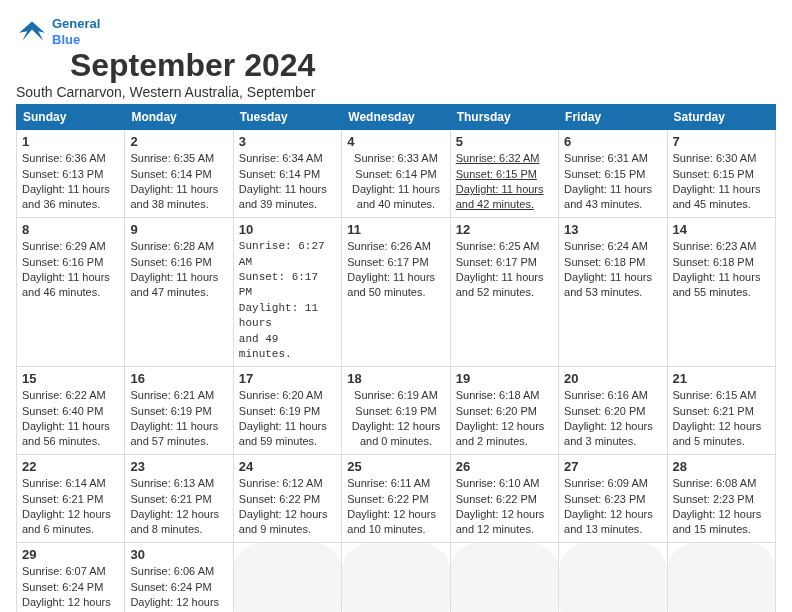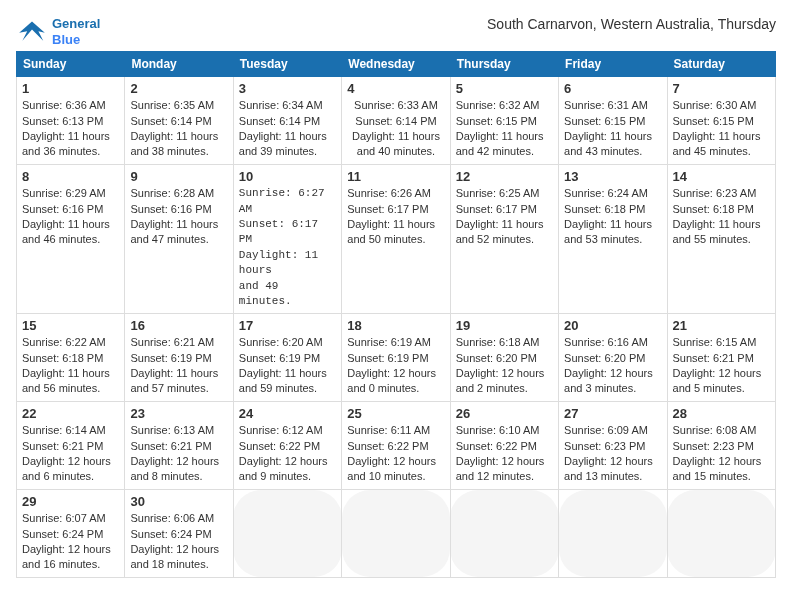--- a/index.html
+++ b/index.html
@@ -8,20 +8,21 @@
       background: #fff;
       width: 792px;
       min-height: 612px;
       padding: 16px;
     }
     .header {
       display: flex;
       justify-content: space-between;
       align-items: flex-start;
       margin-bottom: 4px;
+      flex-direction: column;
     }
     .logo {
       display: flex;
       align-items: center;
       gap: 4px;
     }
     .logo-text {
       font-size: 13px;
       font-weight: bold;
       color: #333;
@@ -99,21 +100,22 @@
   <div class="logo">
     <svg class="logo-bird" viewBox="0 0 40 34">
       <polygon points="20,4 36,18 28,16 34,28 20,14 8,28 14,16 4,18" fill="#1a6faf"></polygon>
     </svg>
     <div class="logo-text">
       <div><span>General</span></div>
       <div style="color:#3b82f6;">Blue</div>
     </div>
   </div>
   <div class="title-block">
-    <div class="subtitle">South Carnarvon, Western Australia, Thursday</div>
+    <div class="month-title">September 2024</div>
+    <div class="subtitle">South Carnarvon, Western Australia, September</div>
   </div>
 </div>
 
 <table class="calendar">
   <thead>
     <tr id="weekday-header">
         <th>Sunday</th>
         <th>Monday</th>
         <th>Tuesday</th>
         <th>Wednesday</th>
@@ -147,21 +149,21 @@
         </td>
         <td>
           <span class="day-num">4</span>
           <div class="day-info" style="white-space: pre-line; text-align: center;">Sunrise: 6:33 AM
 Sunset: 6:14 PM
 Daylight: 11 hours
 and 40 minutes.</div>
         </td>
         <td>
           <span class="day-num">5</span>
-          <div class="day-info" style="white-space: pre-line;">Sunrise: 6:32 AM
+          <div class="day-info" style="white-space: pre-line; text-decoration: underline;">Sunrise: 6:32 AM
 Sunset: 6:15 PM
 Daylight: 11 hours
 and 42 minutes.</div>
         </td>
         <td>
           <span class="day-num">6</span>
           <div class="day-info" style="white-space: pre-line;">Sunrise: 6:31 AM
 Sunset: 6:15 PM
 Daylight: 11 hours
 and 43 minutes.</div>
@@ -222,41 +224,41 @@
           <div class="day-info" style="white-space: pre-line;">Sunrise: 6:23 AM
 Sunset: 6:18 PM
 Daylight: 11 hours
 and 55 minutes.</div>
         </td>
       </tr>
       <tr class="week-row">
         <td>
           <span class="day-num">15</span>
           <div class="day-info" style="white-space: pre-line;">Sunrise: 6:22 AM
-Sunset: 6:18 PM
+Sunset: 6:40 PM
 Daylight: 11 hours
 and 56 minutes.</div>
         </td>
         <td>
           <span class="day-num">16</span>
           <div class="day-info" style="white-space: pre-line;">Sunrise: 6:21 AM
 Sunset: 6:19 PM
 Daylight: 11 hours
 and 57 minutes.</div>
         </td>
         <td>
           <span class="day-num">17</span>
           <div class="day-info" style="white-space: pre-line;">Sunrise: 6:20 AM
 Sunset: 6:19 PM
 Daylight: 11 hours
 and 59 minutes.</div>
         </td>
         <td>
           <span class="day-num">18</span>
-          <div class="day-info" style="white-space: pre-line;">Sunrise: 6:19 AM
+          <div class="day-info" style="white-space: pre-line; text-align: center;">Sunrise: 6:19 AM
 Sunset: 6:19 PM
 Daylight: 12 hours
 and 0 minutes.</div>
         </td>
         <td>
           <span class="day-num">19</span>
           <div class="day-info" style="white-space: pre-line;">Sunrise: 6:18 AM
 Sunset: 6:20 PM
 Daylight: 12 hours
 and 2 minutes.</div>

